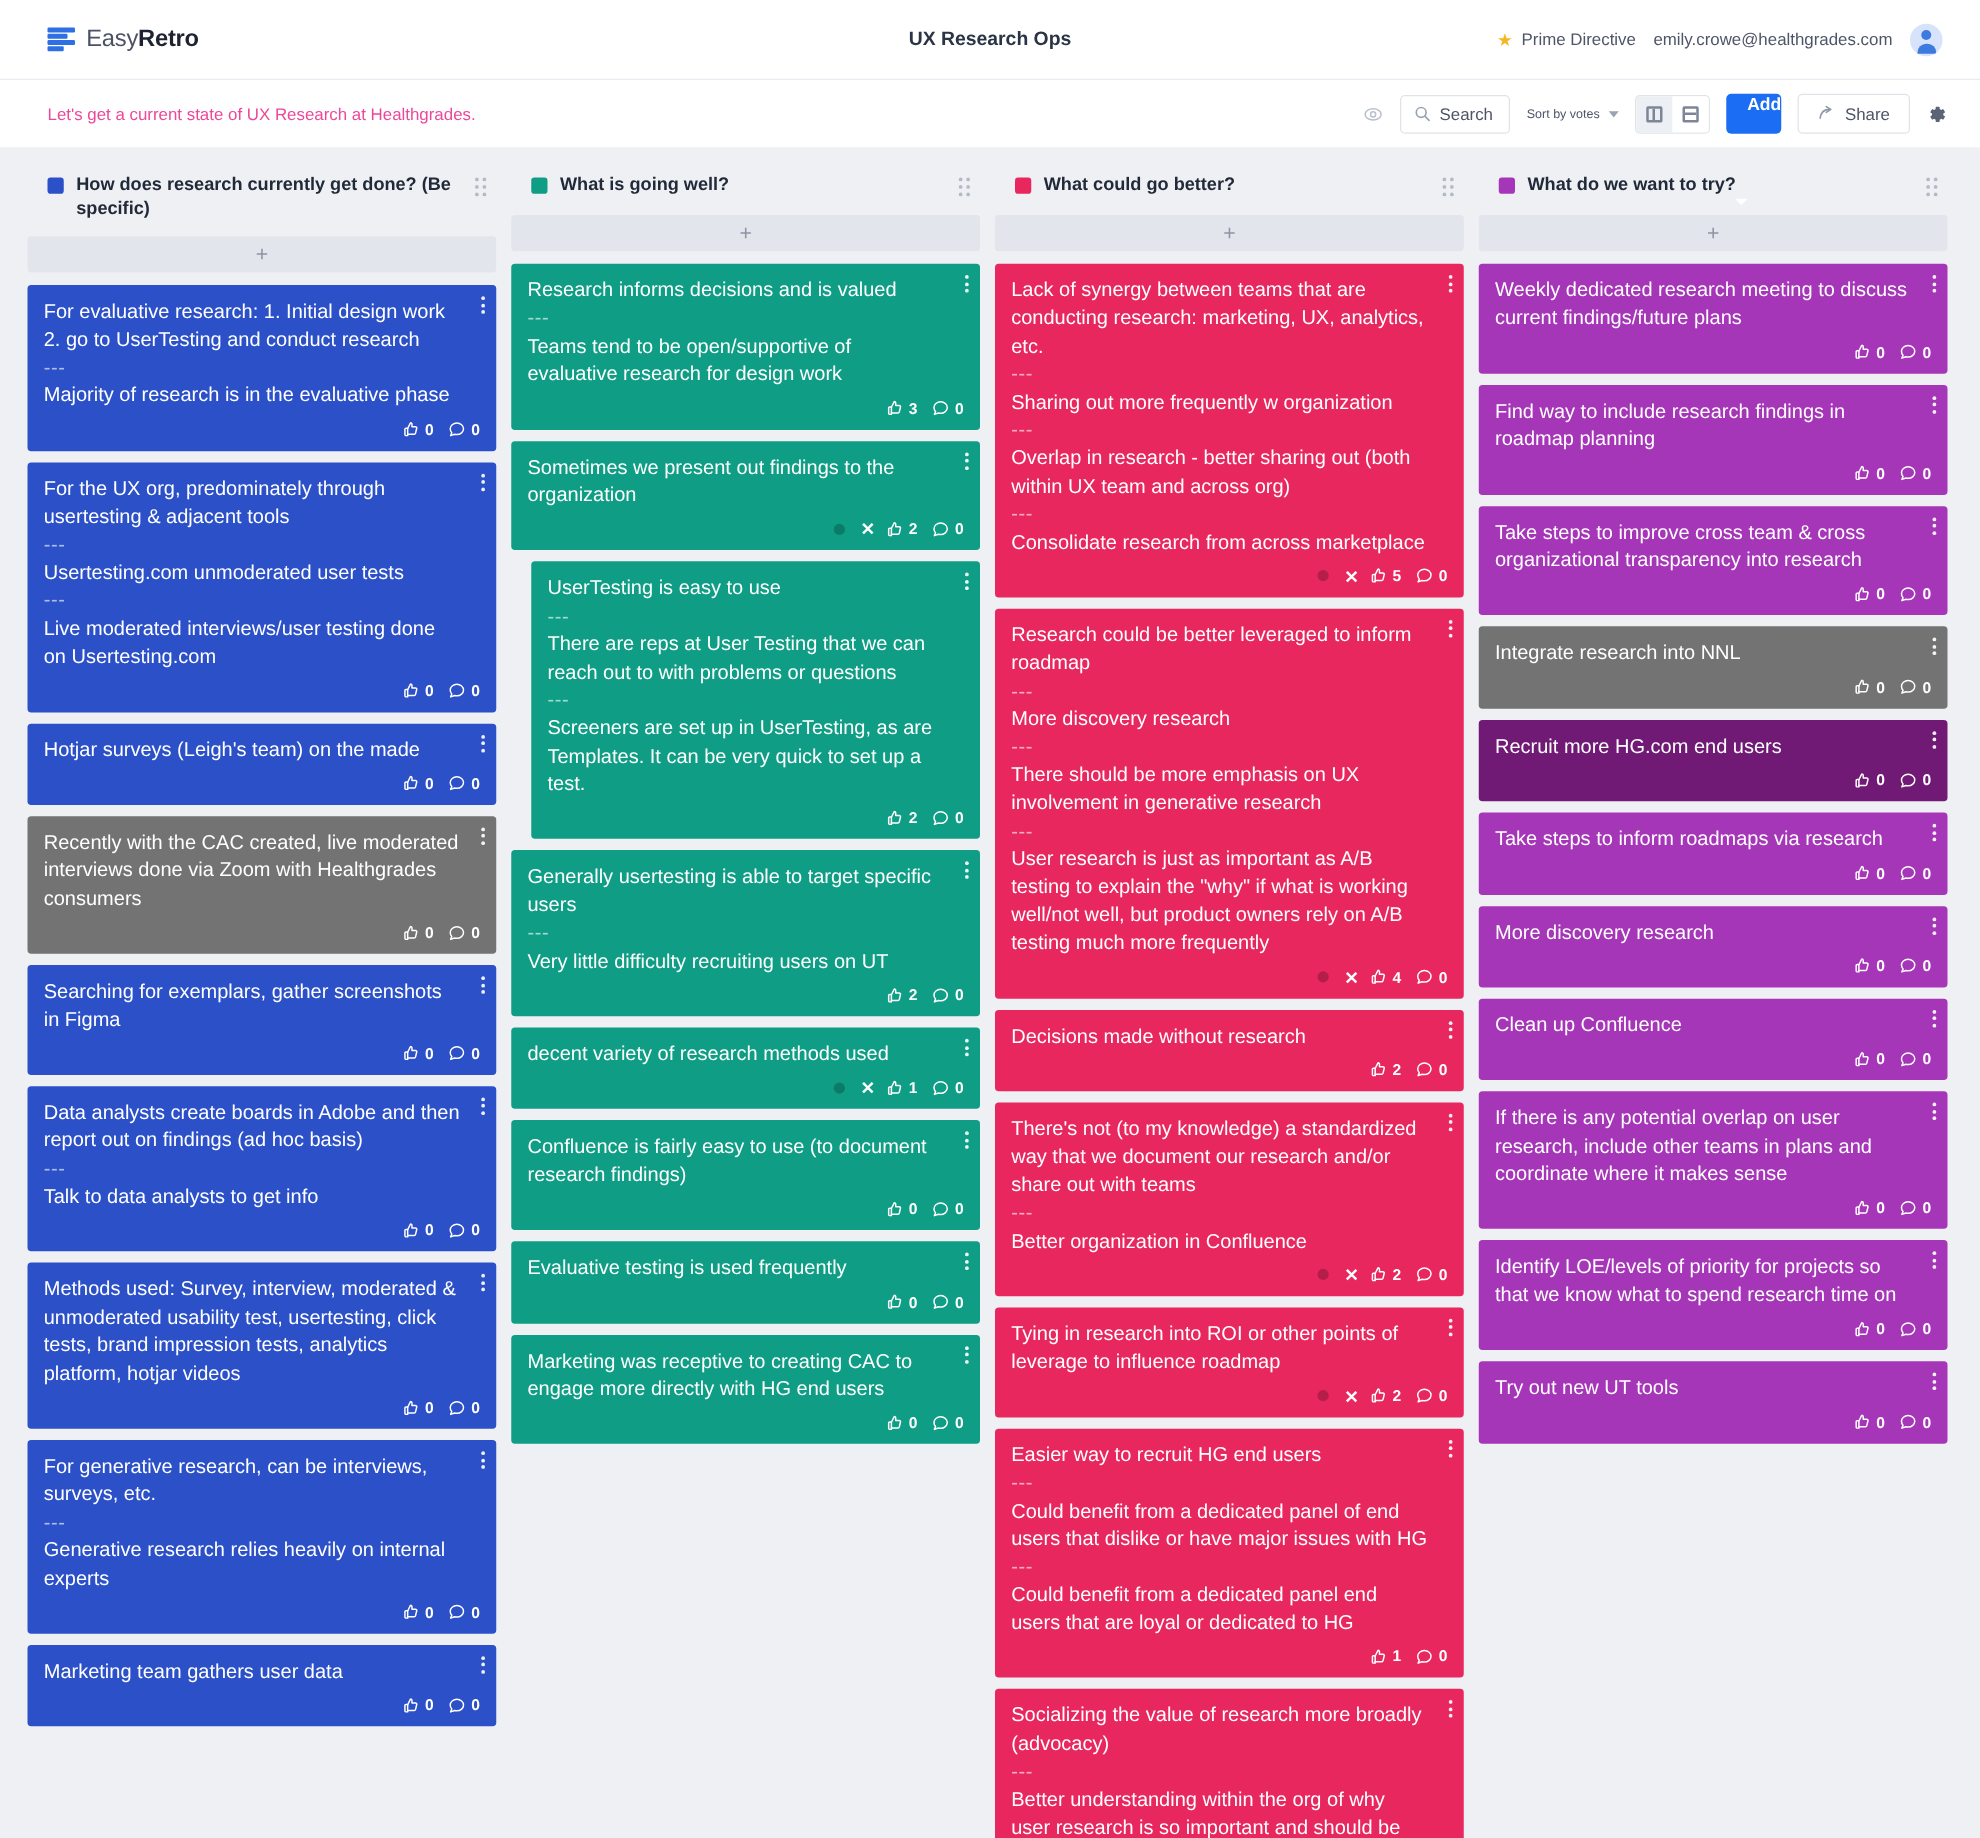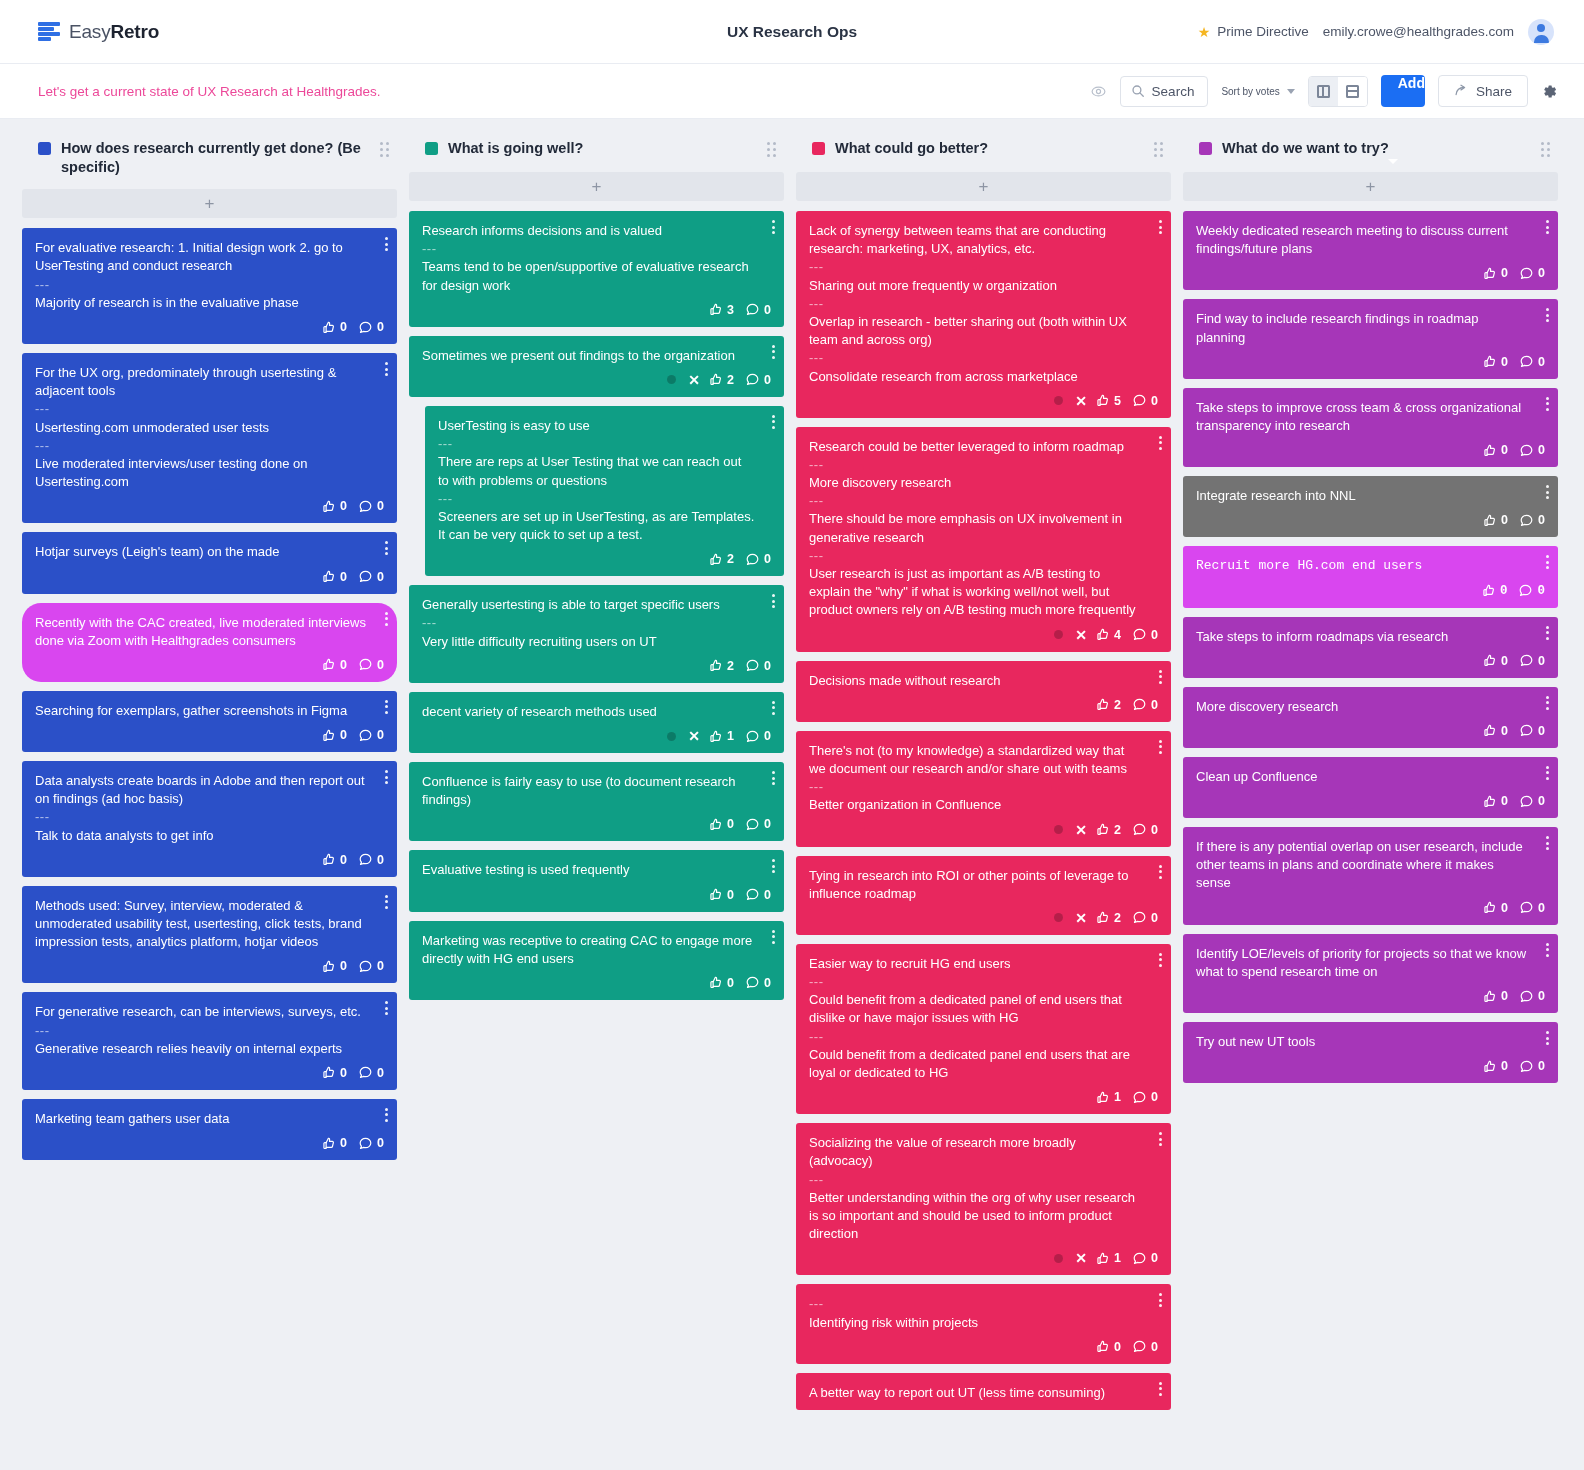--- a/index.html
+++ b/index.html
@@ -157,21 +157,21 @@
     margin-bottom: 10px; cursor:pointer;
   }
 
   .card {
     border-radius:3px;
     padding: 11px 13px 8px 13px;
     margin-bottom: 9px;
     color:#fff;
     position:relative;
   }
-  .card-body { font-size:13px; line-height:1.40; padding-right:16px; }
+  .card-body { font-size:16px; line-height:1.40; padding-right:16px; }
   .card-body .sep { color: rgba(255,255,255,0.62); letter-spacing:0.5px; }
   .kebab {
     position:absolute; top:9px; right:9px;
     width:4px; display:flex; flex-direction:column; gap:2.5px; align-items:center;
     cursor:pointer;
   }
   .kebab i { width:3px;height:3px;border-radius:50%;background:rgba(255,255,255,0.92); display:block; }
 
   .card-foot {
     display:flex; align-items:center; justify-content:flex-end;
@@ -358,21 +358,21 @@
             <b>0</b>
           </span>
           <span class="stat">
             <svg width="15" height="15" viewBox="0 0 24 24" fill="none" stroke="#fff" stroke-width="1.9" stroke-linejoin="round" stroke-linecap="round">
               <path d="M20.5 11.3c0 4.1-3.8 7.4-8.5 7.4-1 0-2-.15-2.9-.43L4 20l1.5-3.6C4.2 15.1 3.5 13.3 3.5 11.3c0-4.1 3.8-7.4 8.5-7.4s8.5 3.3 8.5 7.4z"></path>
             </svg>
             <b>0</b>
           </span>
         </div>
       </div>
-      <div class="card" style="background: #d946ef; border-radius: 19px;">
+      <div class="card" style="background: #737373;">
         <span class="kebab">
           <i></i>
           <i></i>
           <i></i>
         </span>
         <div class="card-body">
           <div class="">Recently with the CAC created, live moderated interviews done via Zoom with Healthgrades consumers</div>
         </div>
         <div class="card-foot">
           <span class="stat">
@@ -1116,21 +1116,21 @@
             <b>0</b>
           </span>
           <span class="stat">
             <svg width="15" height="15" viewBox="0 0 24 24" fill="none" stroke="#fff" stroke-width="1.9" stroke-linejoin="round" stroke-linecap="round">
               <path d="M20.5 11.3c0 4.1-3.8 7.4-8.5 7.4-1 0-2-.15-2.9-.43L4 20l1.5-3.6C4.2 15.1 3.5 13.3 3.5 11.3c0-4.1 3.8-7.4 8.5-7.4s8.5 3.3 8.5 7.4z"></path>
             </svg>
             <b>0</b>
           </span>
         </div>
       </div>
-      <div class="card" style="background: #d946ef; font-family: Liberation Mono, monospace;">
+      <div class="card" style="background: #701a75;">
         <span class="kebab">
           <i></i>
           <i></i>
           <i></i>
         </span>
         <div class="card-body">
           <div class="">Recruit more HG.com end users</div>
         </div>
         <div class="card-foot">
           <span class="stat">

